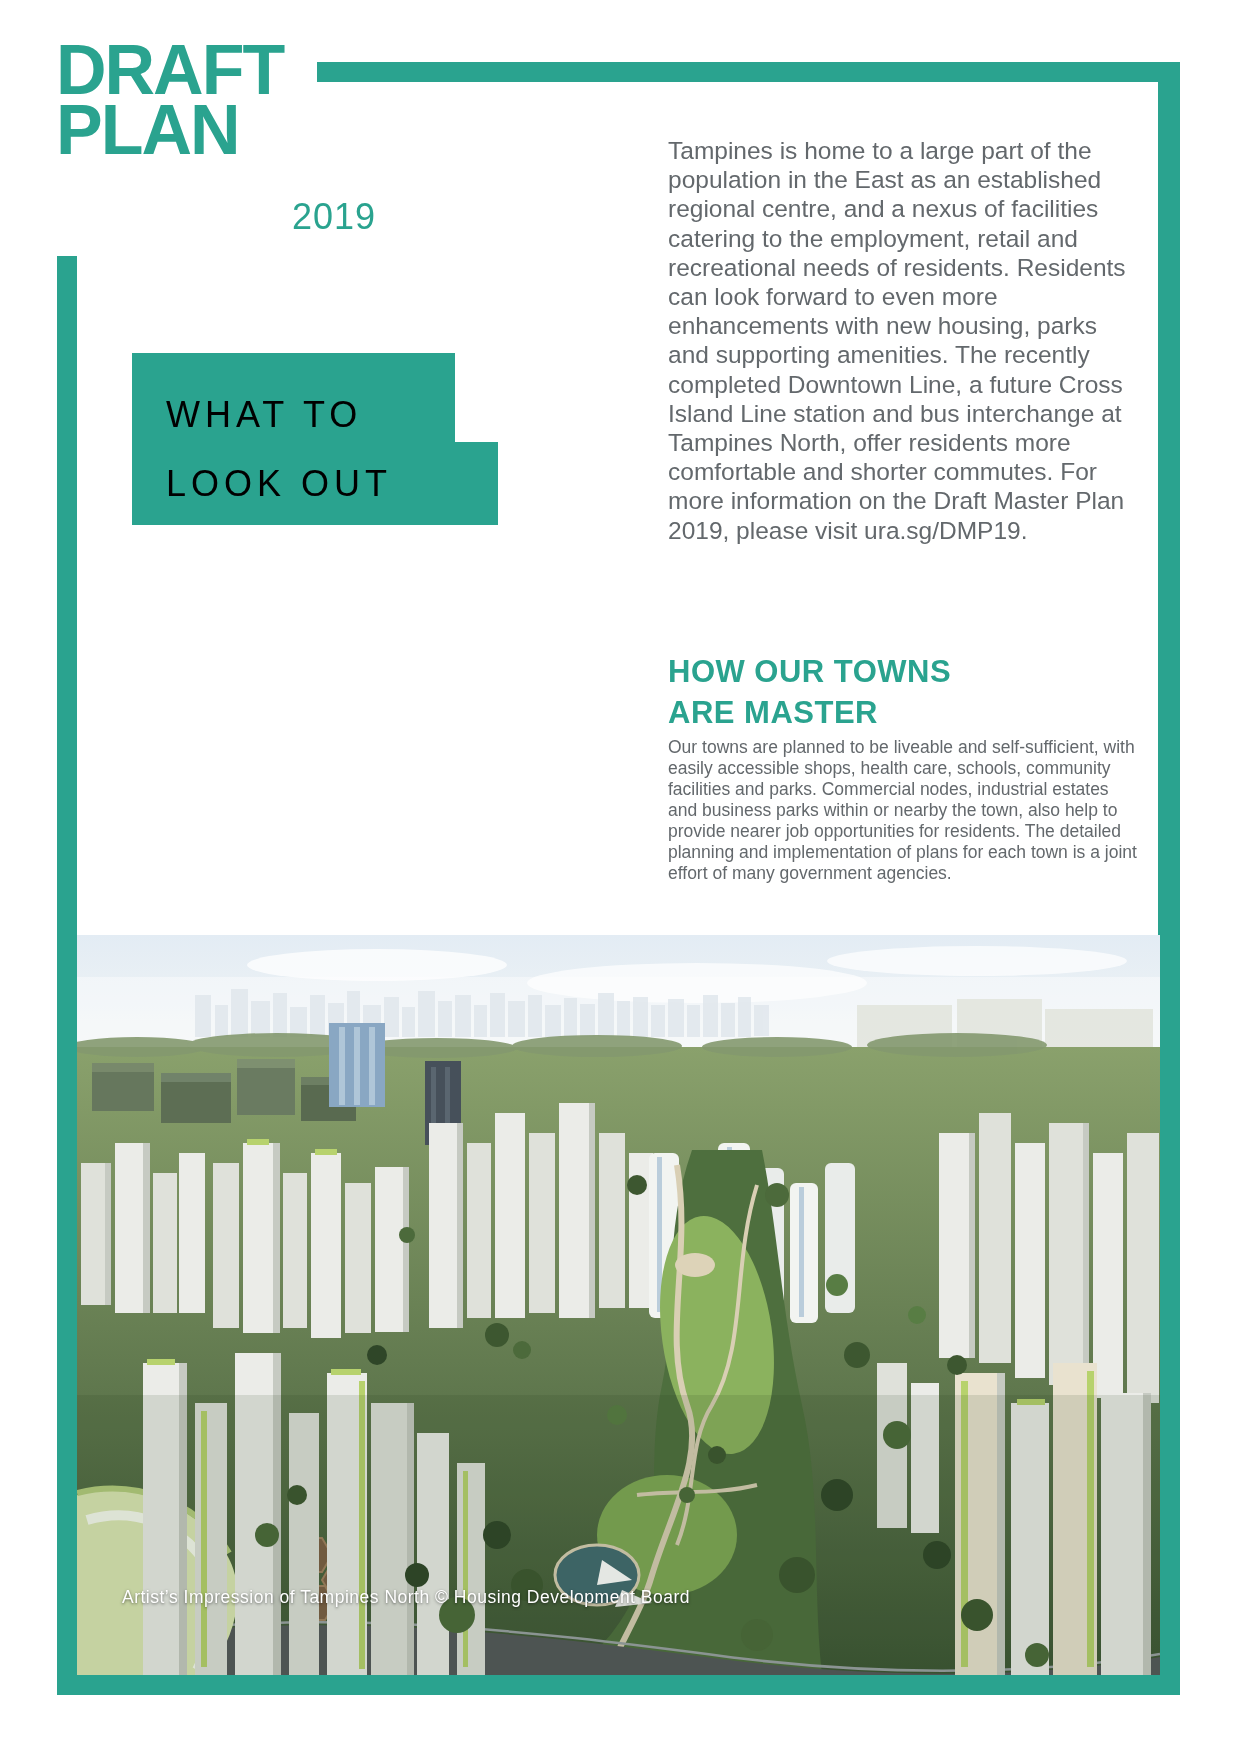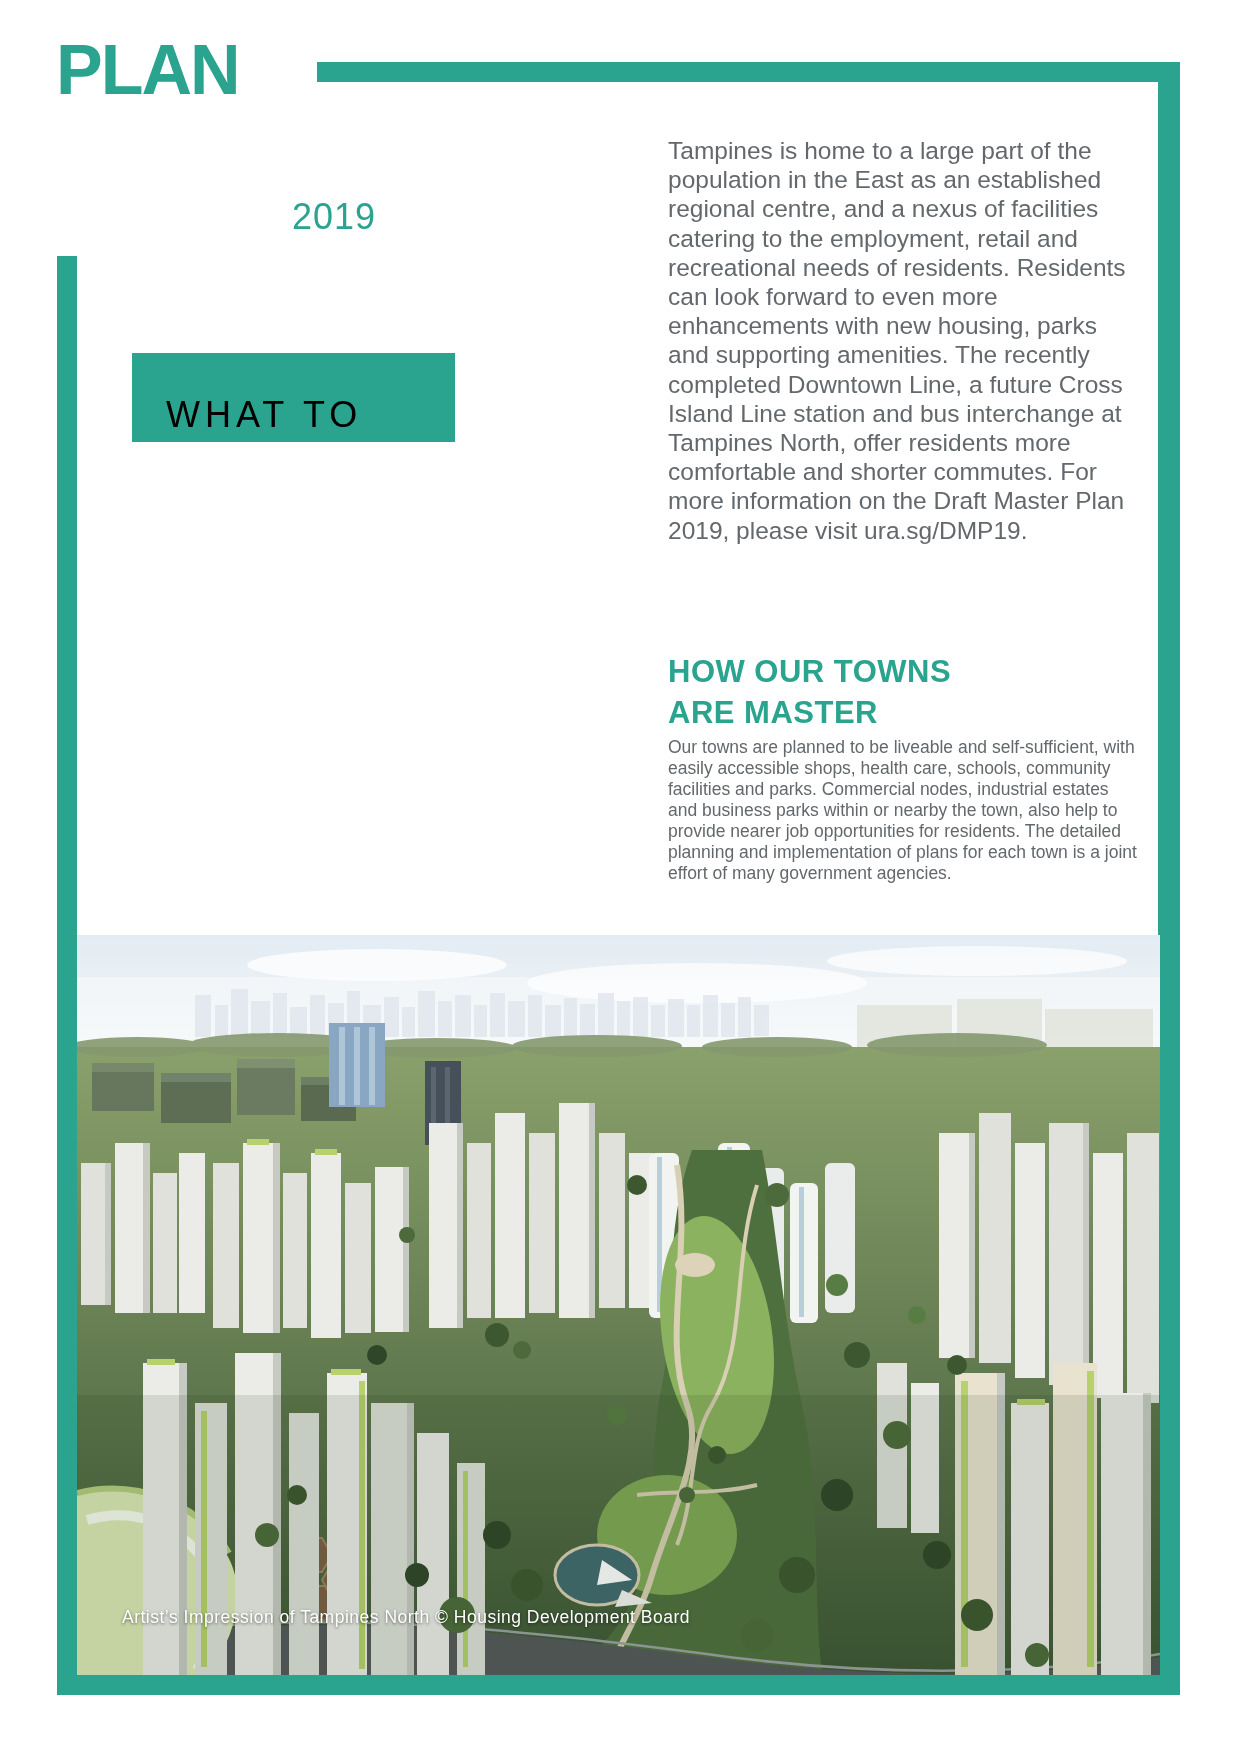--- a/index.html
+++ b/index.html
@@ -34,39 +34,41 @@
   .intro{position:absolute;left:668px;top:136px;width:458px;color:#63686c;
          font-size:24.5px;line-height:29.2px;}
   .how-heading{position:absolute;left:668px;top:617px;color:#2aa38f;font-weight:bold;
          font-size:31px;line-height:41px;letter-spacing:0.5px;margin-top:34px;}
   .how-body{position:absolute;left:668px;top:737px;width:472px;color:#63686c;
          font-size:17.5px;line-height:21px;}
 
   
   .photo{position:absolute;left:77px;top:935px;width:1083px;height:740px;overflow:hidden;}
   .photo svg{display:block;}
-  .caption{position:absolute;left:45px;top:672px;color:#ffffff;font-size:17.5px;
+  .caption{position:absolute;left:45px;top:652px;color:#ffffff;font-size:17.5px;
            letter-spacing:0.5px;text-shadow:0 1px 3px rgba(0,0,0,.55);white-space:nowrap;}
 </style>
 </head>
 <body>
 
 <div class="page">
 
   <div class="logo">
+    <div>DRAFT</div>
     <div>PLAN</div>
   </div>
   <div class="logo-year">2019</div>
 
   <div class="bar bar-top"></div>
   <div class="bar bar-right"></div>
   <div class="bar bar-left"></div>
   <div class="bar bar-bottom"></div>
 
   <div class="promo-row promo-a">WHAT TO</div>
+  <div class="promo-row promo-b">LOOK OUT</div>
 
   <div class="intro">Tampines is home to a large part of the population in the East as an established regional centre, and a nexus of facilities catering to the employment, retail and recreational needs of residents. Residents can look forward to even more enhancements with new housing, parks and supporting amenities. The recently completed Downtown Line, a future Cross Island Line station and bus interchange at Tampines North, offer residents more comfortable and shorter commutes. For more information on the Draft Master Plan 2019, please visit ura.sg/DMP19.</div>
   <div class="how-heading">
     <div>HOW OUR TOWNS</div>
     <div>ARE MASTER</div>
   </div>
   <div class="how-body">Our towns are planned to be liveable and self-sufficient, with easily accessible shops, health care, schools, community facilities and parks. Commercial nodes, industrial estates and business parks within or nearby the town, also help to provide nearer job opportunities for residents. The detailed planning and implementation of plans for each town is a joint effort of many government agencies.</div>
 
   <div class="photo">
     <svg width="1083" height="740" viewBox="0 0 1083 740">

